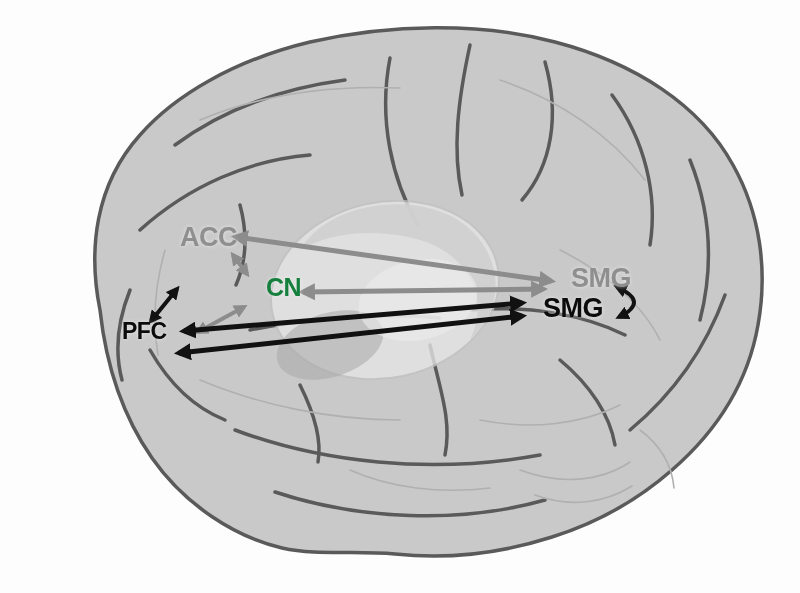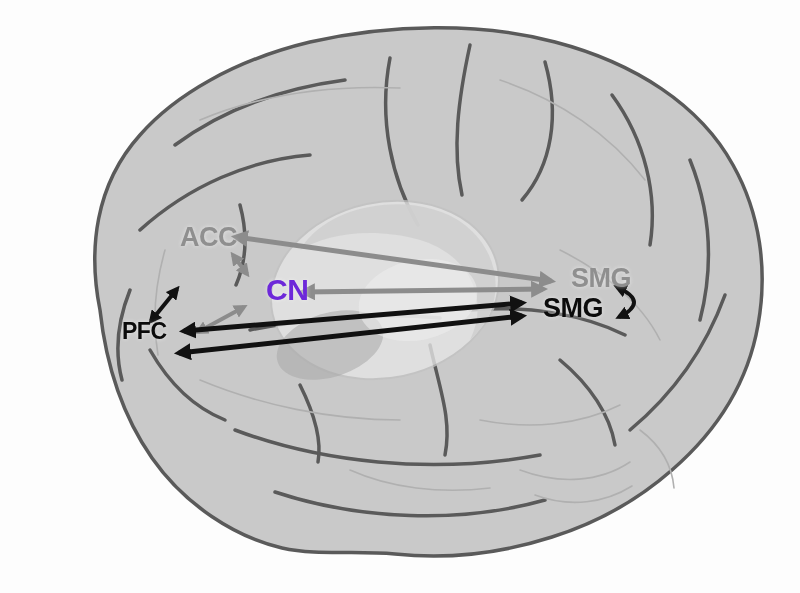--- a/index.html
+++ b/index.html
@@ -118,18 +118,18 @@
         <path d="M198,332 L244,307" fill="none" stroke="#8c8c8c" stroke-width="4" marker-end="url(#ah3)" marker-start="url(#ah3)"></path>
         <path d="M151,321 L177,289" fill="none" stroke="#111111" stroke-width="4" marker-end="url(#ah4)" marker-start="url(#ah4)"></path>
         <path d="M184,331 L522,303" fill="none" stroke="#111111" stroke-width="5" marker-end="url(#ah5)" marker-start="url(#ah5)"></path>
         <path d="M179,353 L522,316" fill="none" stroke="#111111" stroke-width="5" marker-end="url(#ah6)" marker-start="url(#ah6)"></path>
         <path d="M617,287 Q650,302 619,317" fill="none" stroke="#111111" stroke-width="4" marker-end="url(#ah7)" marker-start="url(#ah7)"></path>
       </g>
   </svg>
 
   <div class="labels-layer" id="labels-layer">
       <div class="region-label" style="left: 168px; top: 224px; color: rgb(143, 143, 143); font-size: 27px;">ACC</div>
-      <div class="region-label" style="left: 254px; top: 275px; color: #6d28d9; font-size: 30px;">CN</div>
+      <div class="region-label" style="left: 254px; top: 275px; color: #15803d; font-size: 25px;">CN</div>
       <div class="region-label" style="left: 110px; top: 320px; color: rgb(11, 11, 11); font-size: 23px;">PFC</div>
       <div class="region-label" style="left: 559px; top: 265px; color: rgb(143, 143, 143); font-size: 27px;">SMG</div>
       <div class="region-label" style="left: 531px; top: 295px; color: rgb(11, 11, 11); font-size: 27px;">SMG</div>
     </div>
 </div>
 
 </body></html>

